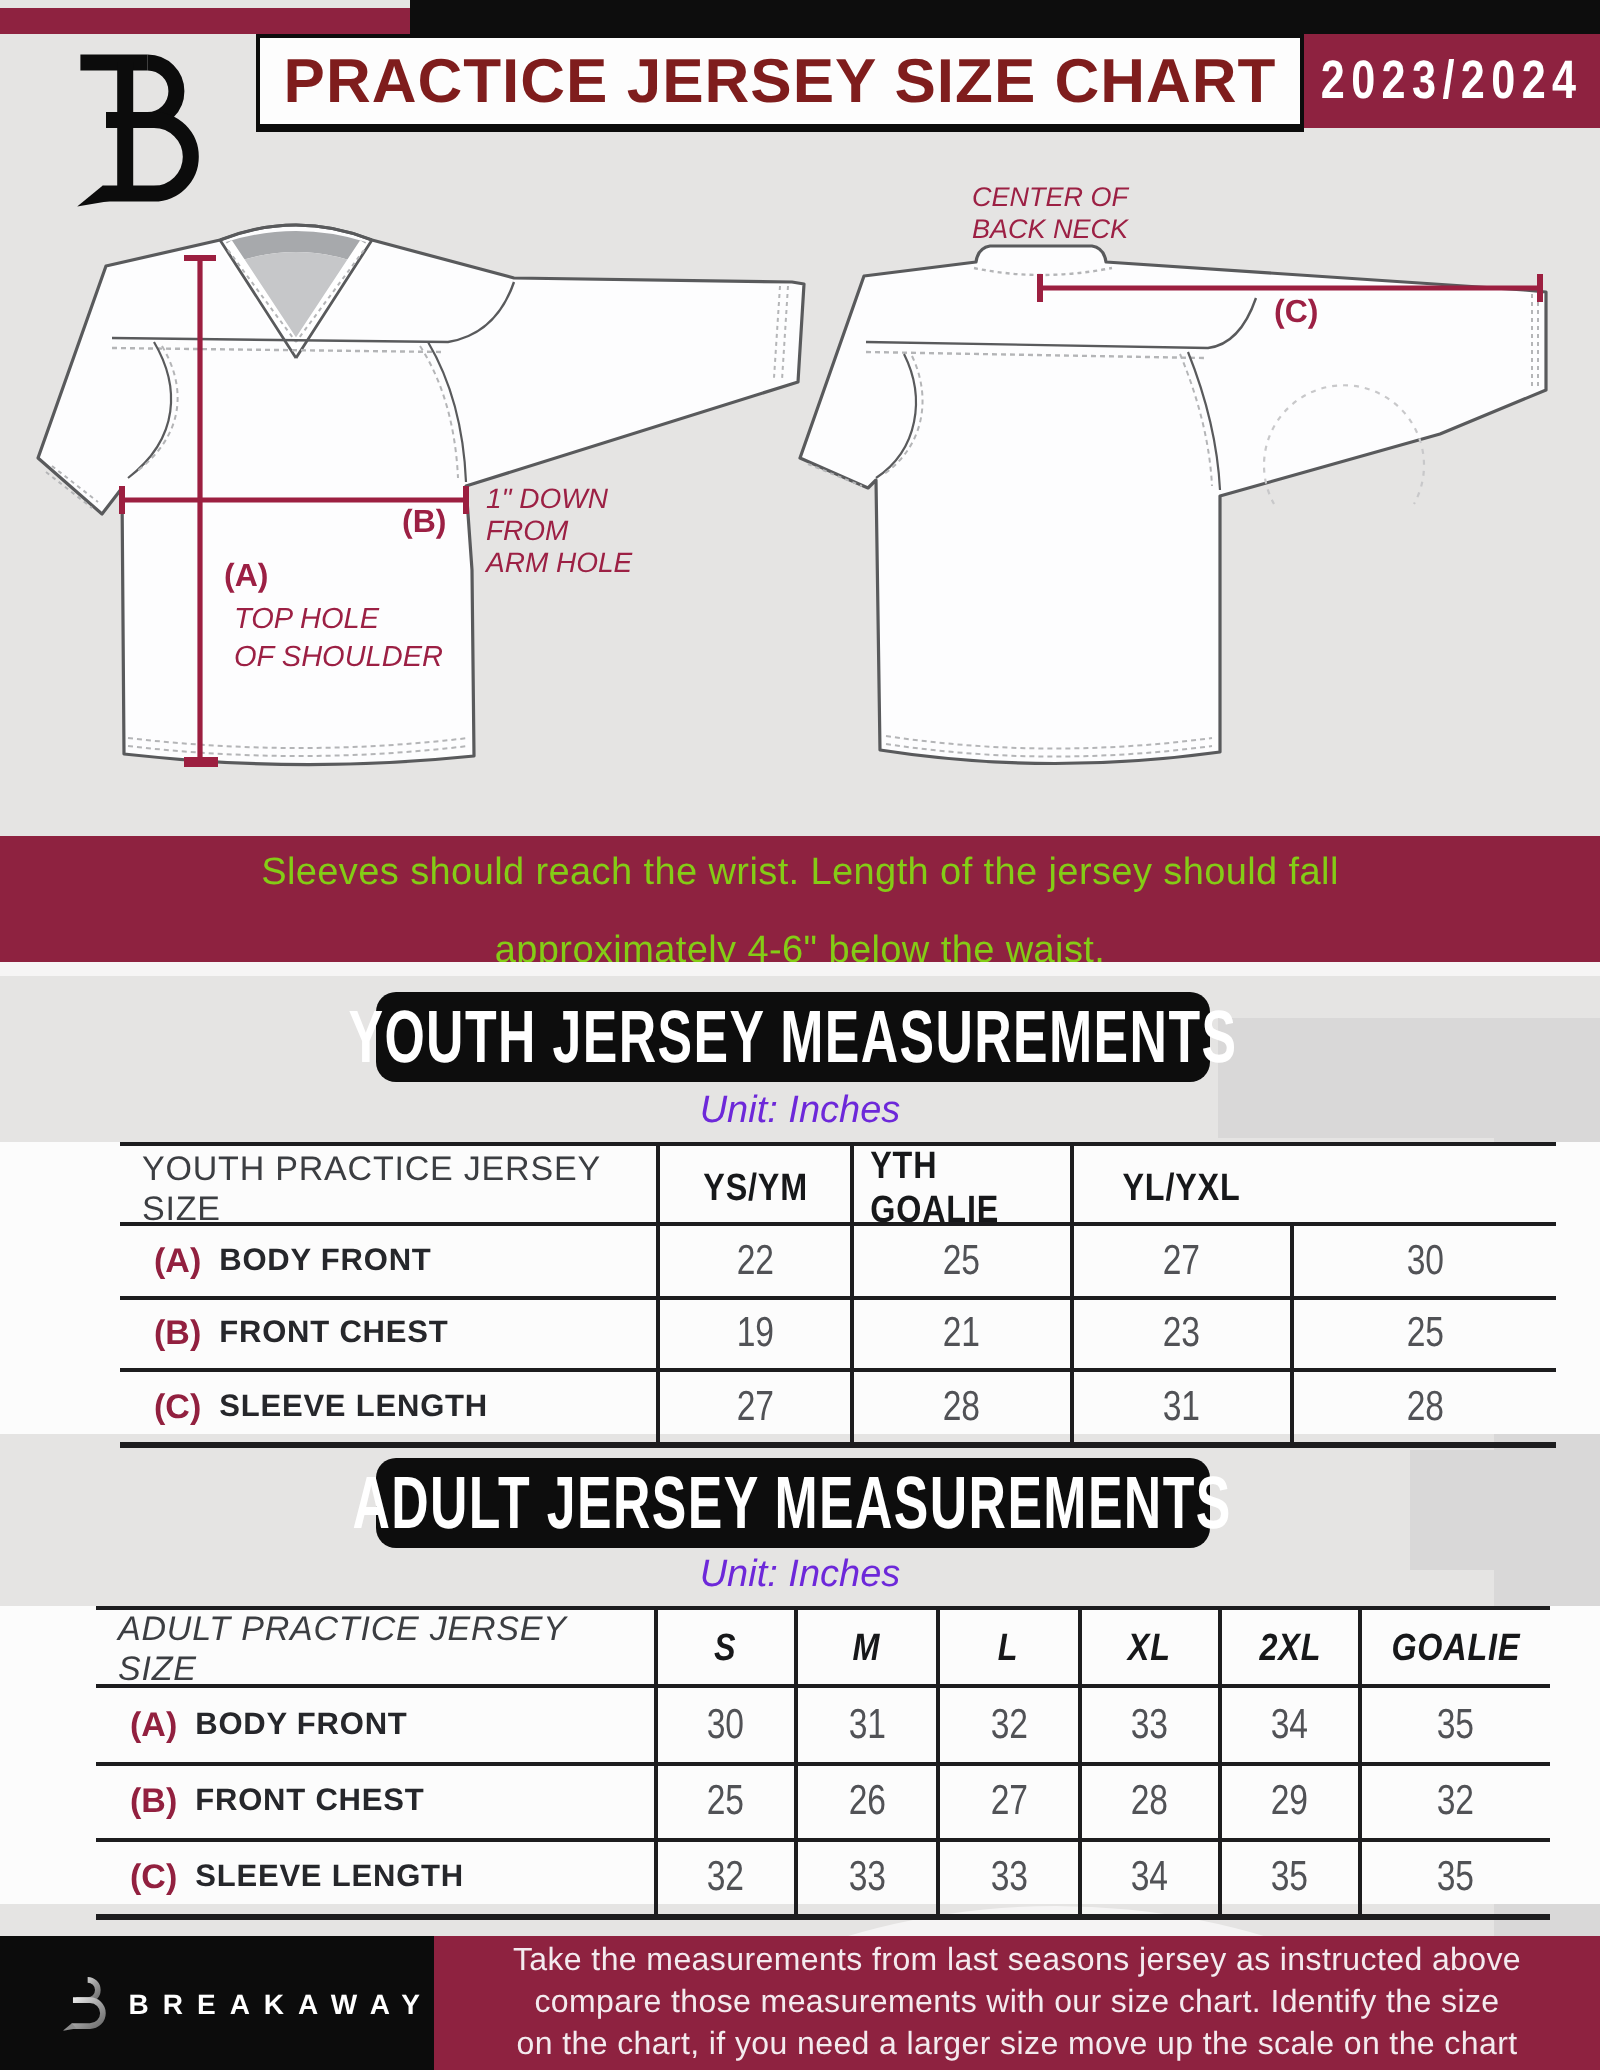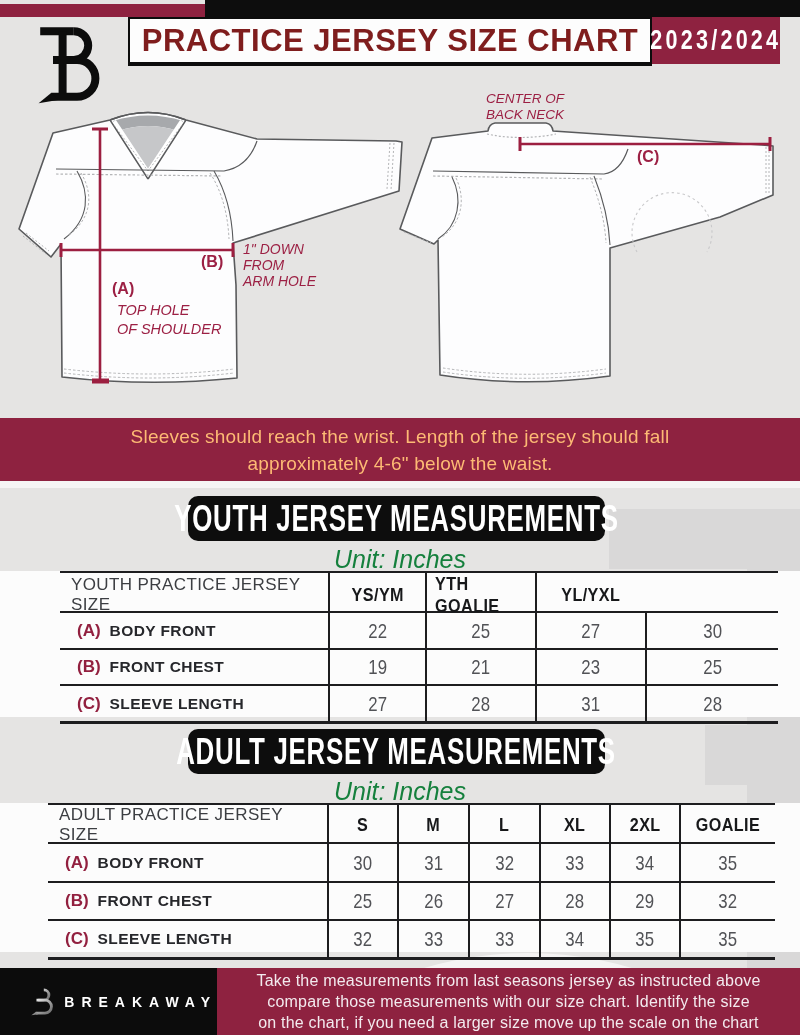--- a/index.html
+++ b/index.html
@@ -6,46 +6,46 @@
   body{font-family:"Liberation Sans",sans-serif;background:#9a9a9a;}
   .page{position:relative;width:800px;height:1035px;margin:0 auto;background:#e5e4e3;overflow:hidden;}
 
   
   .top-black{position:absolute;left:205px;top:0;width:595px;height:17px;background:#0d0d0d;z-index:4;}
   .top-maroon{position:absolute;left:0;top:4px;width:205px;height:13px;background:#8e2240;z-index:4;}
   .title-box{position:absolute;left:128px;top:17px;width:524px;height:49px;background:#fdfdfd;
              border:2px solid #0c0c0c;border-bottom-width:4px;box-sizing:border-box;
              display:flex;align-items:center;justify-content:center;z-index:5;}
   .title-box h1{margin:12px;font-size:31px;font-weight:bold;color:#7f1d1d;letter-spacing:.5px;white-space:nowrap;}
-  .season-box{position:absolute;left:652px;top:17px;width:128px;height:47px;background:#8e2240;
+  .season-box{position:absolute;left:652px;top:17px;width:148px;height:47px;background:#8e2240;
               display:flex;align-items:center;justify-content:center;z-index:5;}
   .season-box span{display:inline-block;transform:scaleX(.8);font-size:27px;font-weight:bold;
                    color:#fff;letter-spacing:4px;white-space:nowrap;}
   .logo-top{position:absolute;left:28px;top:20px;z-index:5;}
 
   
   .diagram-svg{position:absolute;left:0;top:85px;z-index:2;}
   .diag-label{position:absolute;color:#9c2044;z-index:3;white-space:nowrap;}
   .diag-key{font-weight:bold;font-size:16px;}
   .diag-note{font-style:italic;font-size:14px;line-height:16px;font-weight:500;}
   .note-a{font-size:14.5px;line-height:19px;}
 
   
   .instruction{position:absolute;left:0;top:418px;width:800px;height:63px;background:#8e2240;z-index:2;
                display:flex;flex-direction:column;align-items:center;justify-content:center;}
-  .instruction div{color:#fdba74;font-size:19px;line-height:27px;letter-spacing:.2px;}
+  .instruction div{color:#84cc16;font-size:19px;line-height:27px;letter-spacing:.2px;margin-top:12px;}
   .instruction-gap{position:absolute;left:0;top:481px;width:800px;height:7px;background:#f6f5f5;z-index:2;}
 
   
   .sec-banner{position:absolute;left:188px;width:417px;height:45px;background:#0d0d0d;border-radius:10px;
               display:flex;align-items:center;justify-content:center;z-index:2;}
   .sec-banner span{display:inline-block;transform:scaleX(.7);font-size:37px;font-weight:bold;color:#fff;
                    letter-spacing:1px;white-space:nowrap;}
-  .unit{position:absolute;left:0;width:800px;text-align:center;font-style:italic;font-size:25px;
-        font-weight:500;color:#15803d;z-index:2;}
+  .unit{position:absolute;left:0;width:800px;text-align:center;font-style:italic;font-size:19px;
+        font-weight:500;color:#6d28d9;z-index:2;}
 
   
   .band{position:absolute;left:0;width:800px;background:#fcfcfc;z-index:1;}
   .tbl{position:absolute;z-index:2;margin-left:12px;}
   .tr{display:grid;}
   .youth-tbl .tr{grid-template-columns:268fr 97fr 110fr 110fr 133fr;}
   .adult-tbl .tr{grid-template-columns:279fr 70fr 71fr 71fr 70fr 70fr 96fr;}
   .tr{border-top:2px solid #1d1d1f;}
   .tr:last-child{border-bottom:3px solid #1d1d1f;}
   .td{display:flex;align-items:center;justify-content:center;box-sizing:border-box;}
@@ -260,21 +260,21 @@
     </div>
   </div>
 
   <div class="sec-banner" style="top:729px;">
     <span>ADULT JERSEY MEASUREMENTS</span>
   </div>
   <div class="unit" style="top:777px;">Unit: Inches</div>
   <div class="band" style="top:803px;height:149px;"></div>
 
   <div class="tbl adult-tbl" style="left:36px;top:803px;width:727px;">
-    <div class="tr" style="height:37px;">
+    <div class="tr" style="height:37px;font-style:italic;">
       <div class="td label-td">
           <span class="size-label">ADULT PRACTICE JERSEY SIZE</span>
         </div>
       <div class="td vline col-h">
           <span>S</span>
         </div>
       <div class="td vline col-h">
           <span>M</span>
         </div>
       <div class="td vline col-h">

